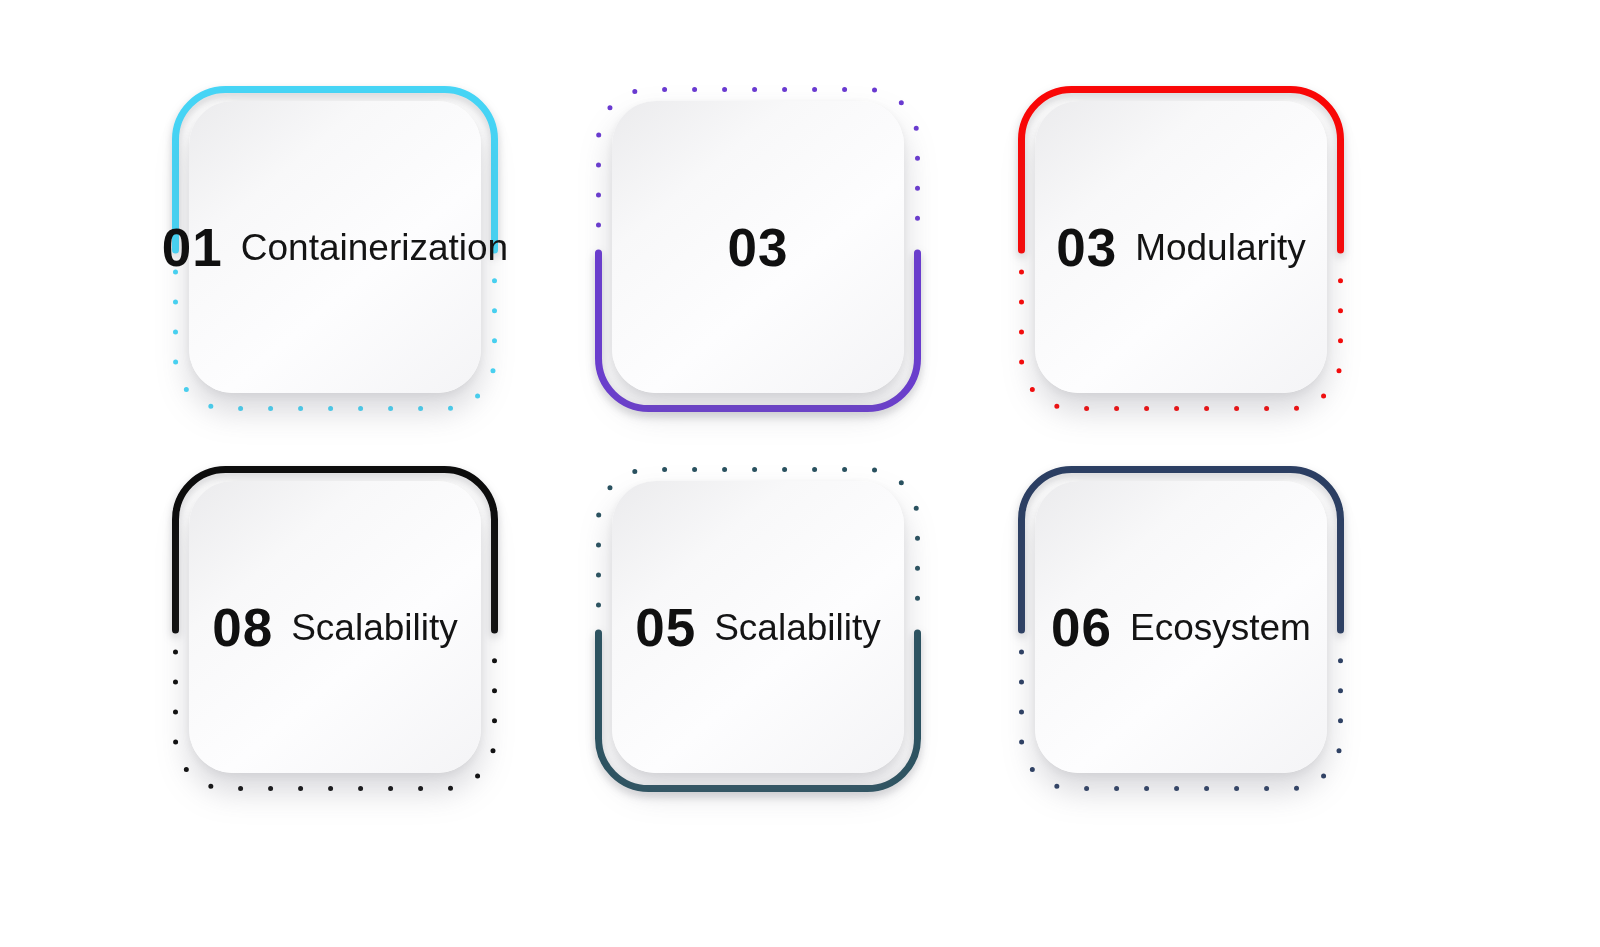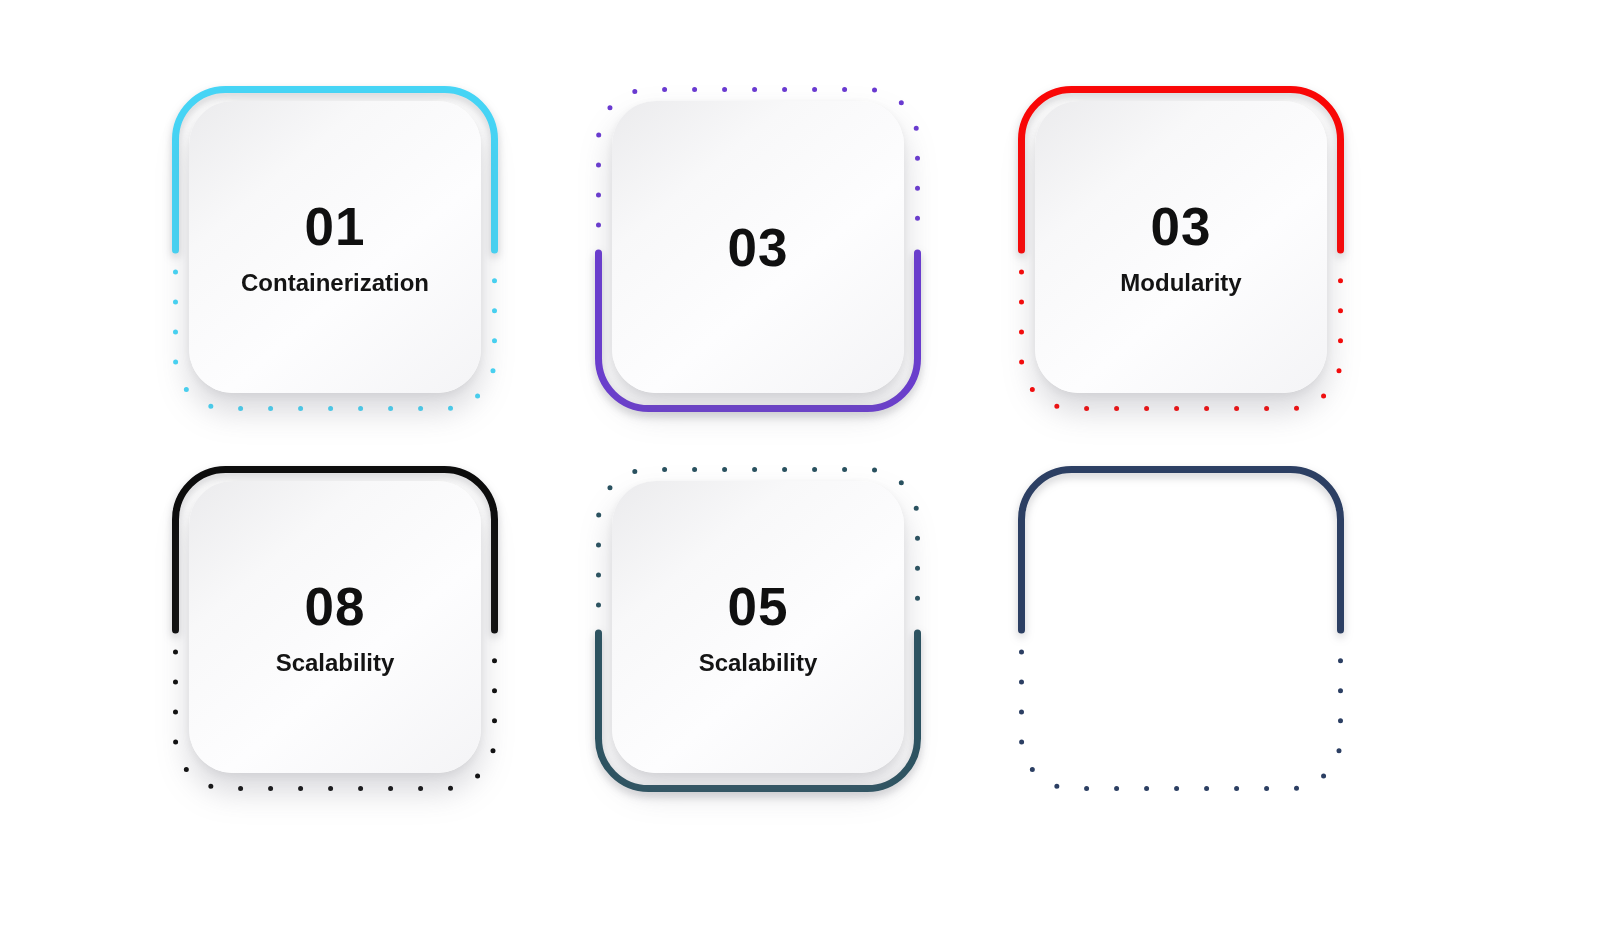--- a/index.html
+++ b/index.html
@@ -48,36 +48,36 @@
     stroke-linecap: round;
     stroke-dasharray: 0 30;
   }
   .panel {
     position: absolute;
     inset: 17px;
     border-radius: 44px;
     background: linear-gradient(140deg, #ebebed 0%, #f8f8f9 28%, #fdfdfe 60%, #f4f4f6 100%);
     box-shadow: 0 18px 32px rgba(115, 115, 130, 0.28), 0 3px 8px rgba(0, 0, 0, 0.06);
     display: flex;
-    flex-direction: column;
+    flex-direction: row;
     align-items: center;
     justify-content: center;
     gap: 18px;
     transform: translateY(-2px);
   }
   .num {
     font-size: 53px;
     font-weight: 700;
     line-height: 1;
     color: #101010;
     letter-spacing: 1px;
   }
   .label {
-    font-size: 24px;
-    font-weight: 700;
+    font-size: 37px;
+    font-weight: 400;
     line-height: 1;
     color: #141414;
     white-space: nowrap;
   }
 </style>
 </head>
 <body>
 
 <div class="stage">
   <div class="grid">
@@ -134,16 +134,20 @@
         <div class="num">05</div>
         <div class="label">Scalability</div>
       </div>
     </div>
 
     <div class="cell">
       <svg class="outline" viewBox="0 0 326 326">
         <path class="arc-dotted" d="M 3.5 186 L 3.5 272.5 A 50 50 0 0 0 53.5 322.5 L 272.5 322.5 A 50 50 0 0 0 322.5 272.5 L 322.5 186" stroke="#2c3f63"></path>
         <path class="arc-solid" d="M 3.5 164 L 3.5 53.5 A 50 50 0 0 1 53.5 3.5 L 272.5 3.5 A 50 50 0 0 1 322.5 53.5 L 322.5 164" stroke="#2c3f63"></path>
       </svg>
+      <div class="panel">
+        <div class="num">06</div>
+        <div class="label">Ecosystem</div>
+      </div>
     </div>
 
   </div>
 </div>
 
 </body></html>

